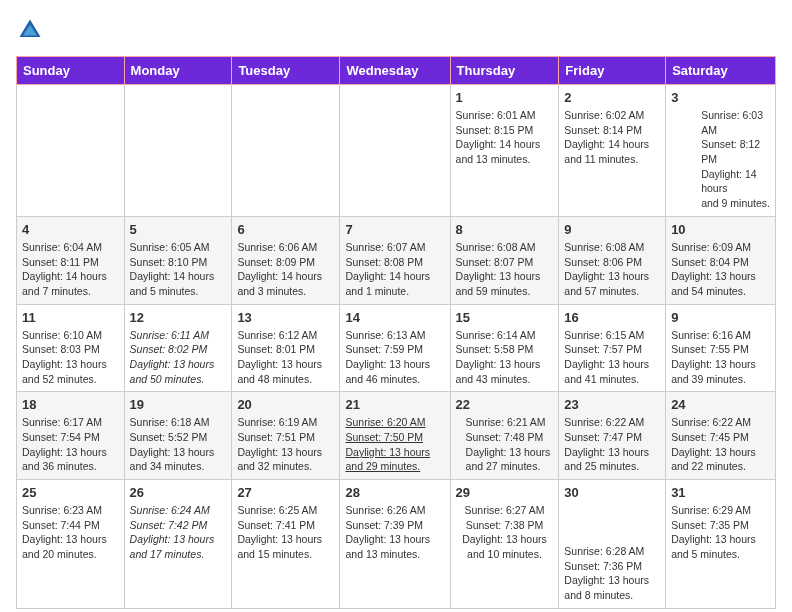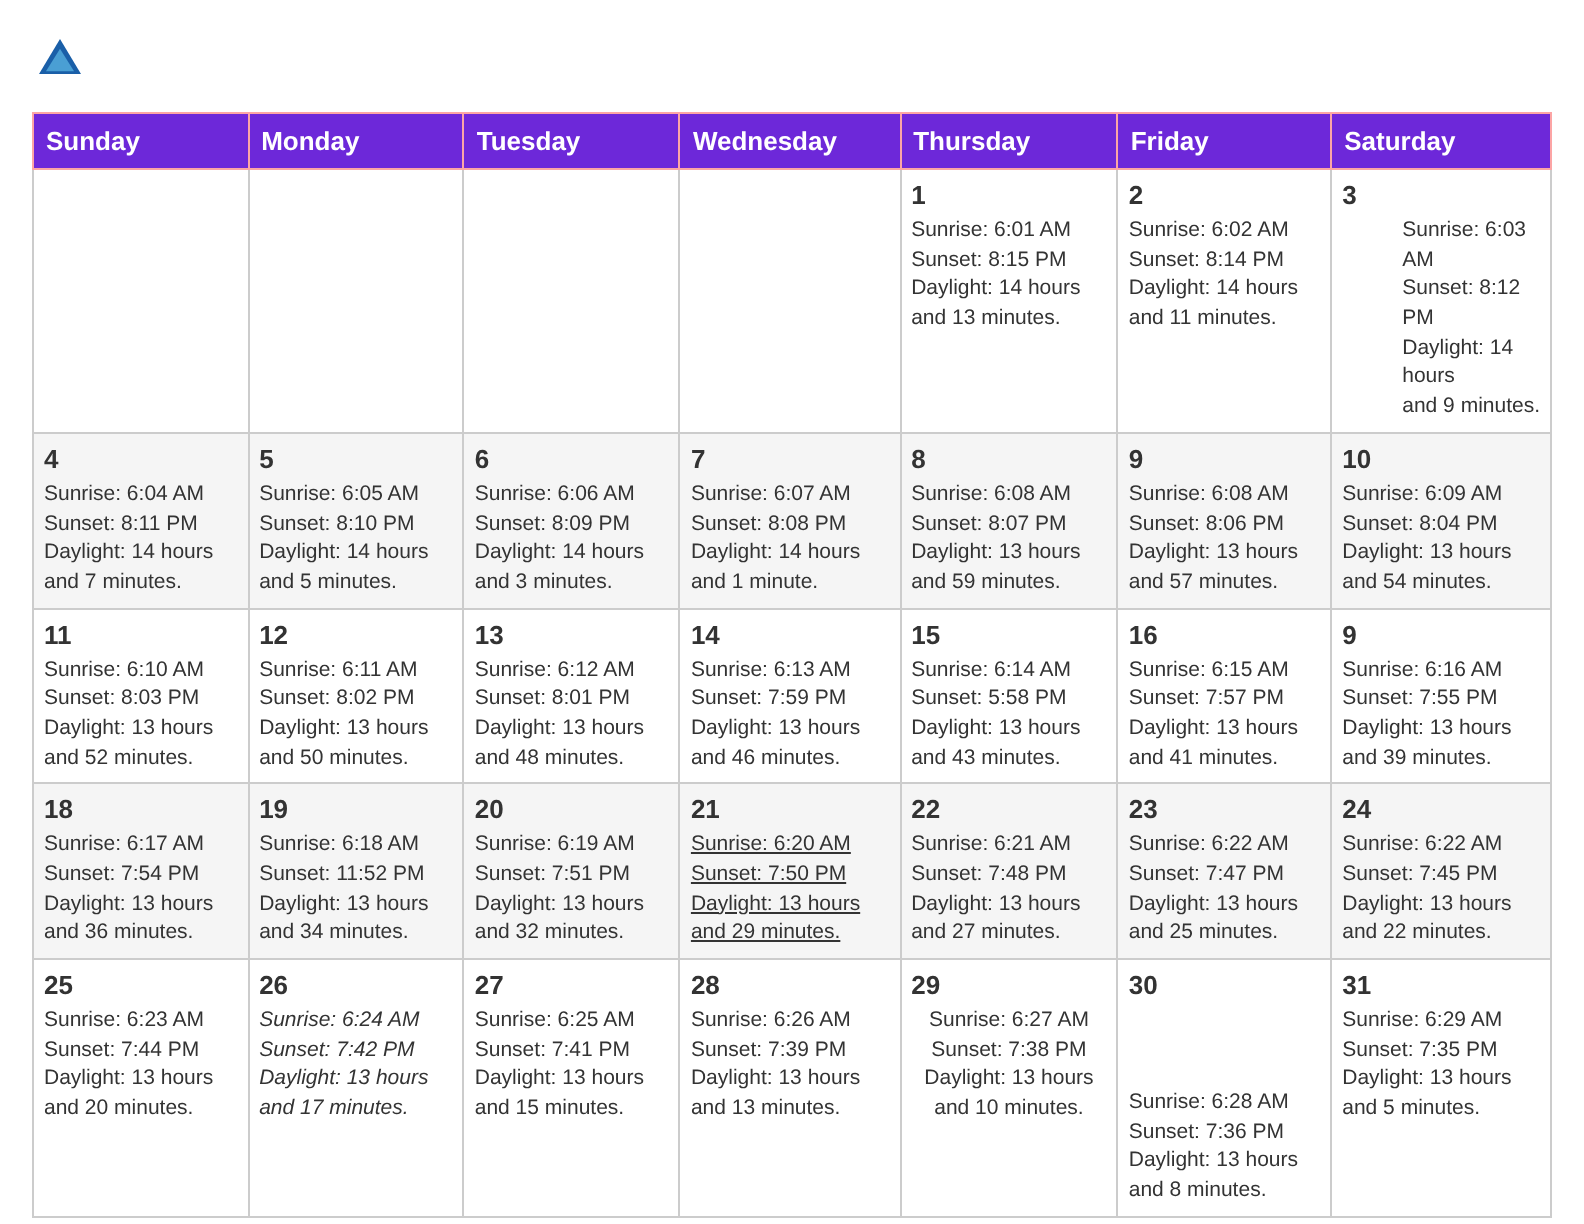--- a/index.html
+++ b/index.html
@@ -202,21 +202,21 @@
       <tr>
         <td>
           <span class="day-number">11</span>
           <div class="day-info" style="white-space: pre-line;">Sunrise: 6:10 AM
 Sunset: 8:03 PM
 Daylight: 13 hours
 and 52 minutes.</div>
         </td>
         <td>
           <span class="day-number">12</span>
-          <div class="day-info" style="white-space: pre-line;">Sunrise: 6:11 AM
+          <div class="day-info" style="white-space: pre-line; font-style: italic;">Sunrise: 6:11 AM
 Sunset: 8:02 PM
 Daylight: 13 hours
 and 50 minutes.</div>
         </td>
         <td>
           <span class="day-number">13</span>
           <div class="day-info" style="white-space: pre-line;">Sunrise: 6:12 AM
 Sunset: 8:01 PM
 Daylight: 13 hours
 and 48 minutes.</div>
@@ -254,41 +254,41 @@
         <td>
           <span class="day-number">18</span>
           <div class="day-info" style="white-space: pre-line;">Sunrise: 6:17 AM
 Sunset: 7:54 PM
 Daylight: 13 hours
 and 36 minutes.</div>
         </td>
         <td>
           <span class="day-number">19</span>
           <div class="day-info" style="white-space: pre-line;">Sunrise: 6:18 AM
-Sunset: 11:52 PM
+Sunset: 5:52 PM
 Daylight: 13 hours
 and 34 minutes.</div>
         </td>
         <td>
           <span class="day-number">20</span>
           <div class="day-info" style="white-space: pre-line;">Sunrise: 6:19 AM
 Sunset: 7:51 PM
 Daylight: 13 hours
 and 32 minutes.</div>
         </td>
         <td>
           <span class="day-number">21</span>
           <div class="day-info" style="white-space: pre-line; text-decoration: underline;">Sunrise: 6:20 AM
 Sunset: 7:50 PM
 Daylight: 13 hours
 and 29 minutes.</div>
         </td>
         <td>
           <span class="day-number">22</span>
-          <div class="day-info" style="white-space: pre-line;">Sunrise: 6:21 AM
+          <div class="day-info" style="white-space: pre-line; margin-left: 10px;">Sunrise: 6:21 AM
 Sunset: 7:48 PM
 Daylight: 13 hours
 and 27 minutes.</div>
         </td>
         <td>
           <span class="day-number">23</span>
           <div class="day-info" style="white-space: pre-line;">Sunrise: 6:22 AM
 Sunset: 7:47 PM
 Daylight: 13 hours
 and 25 minutes.</div>

